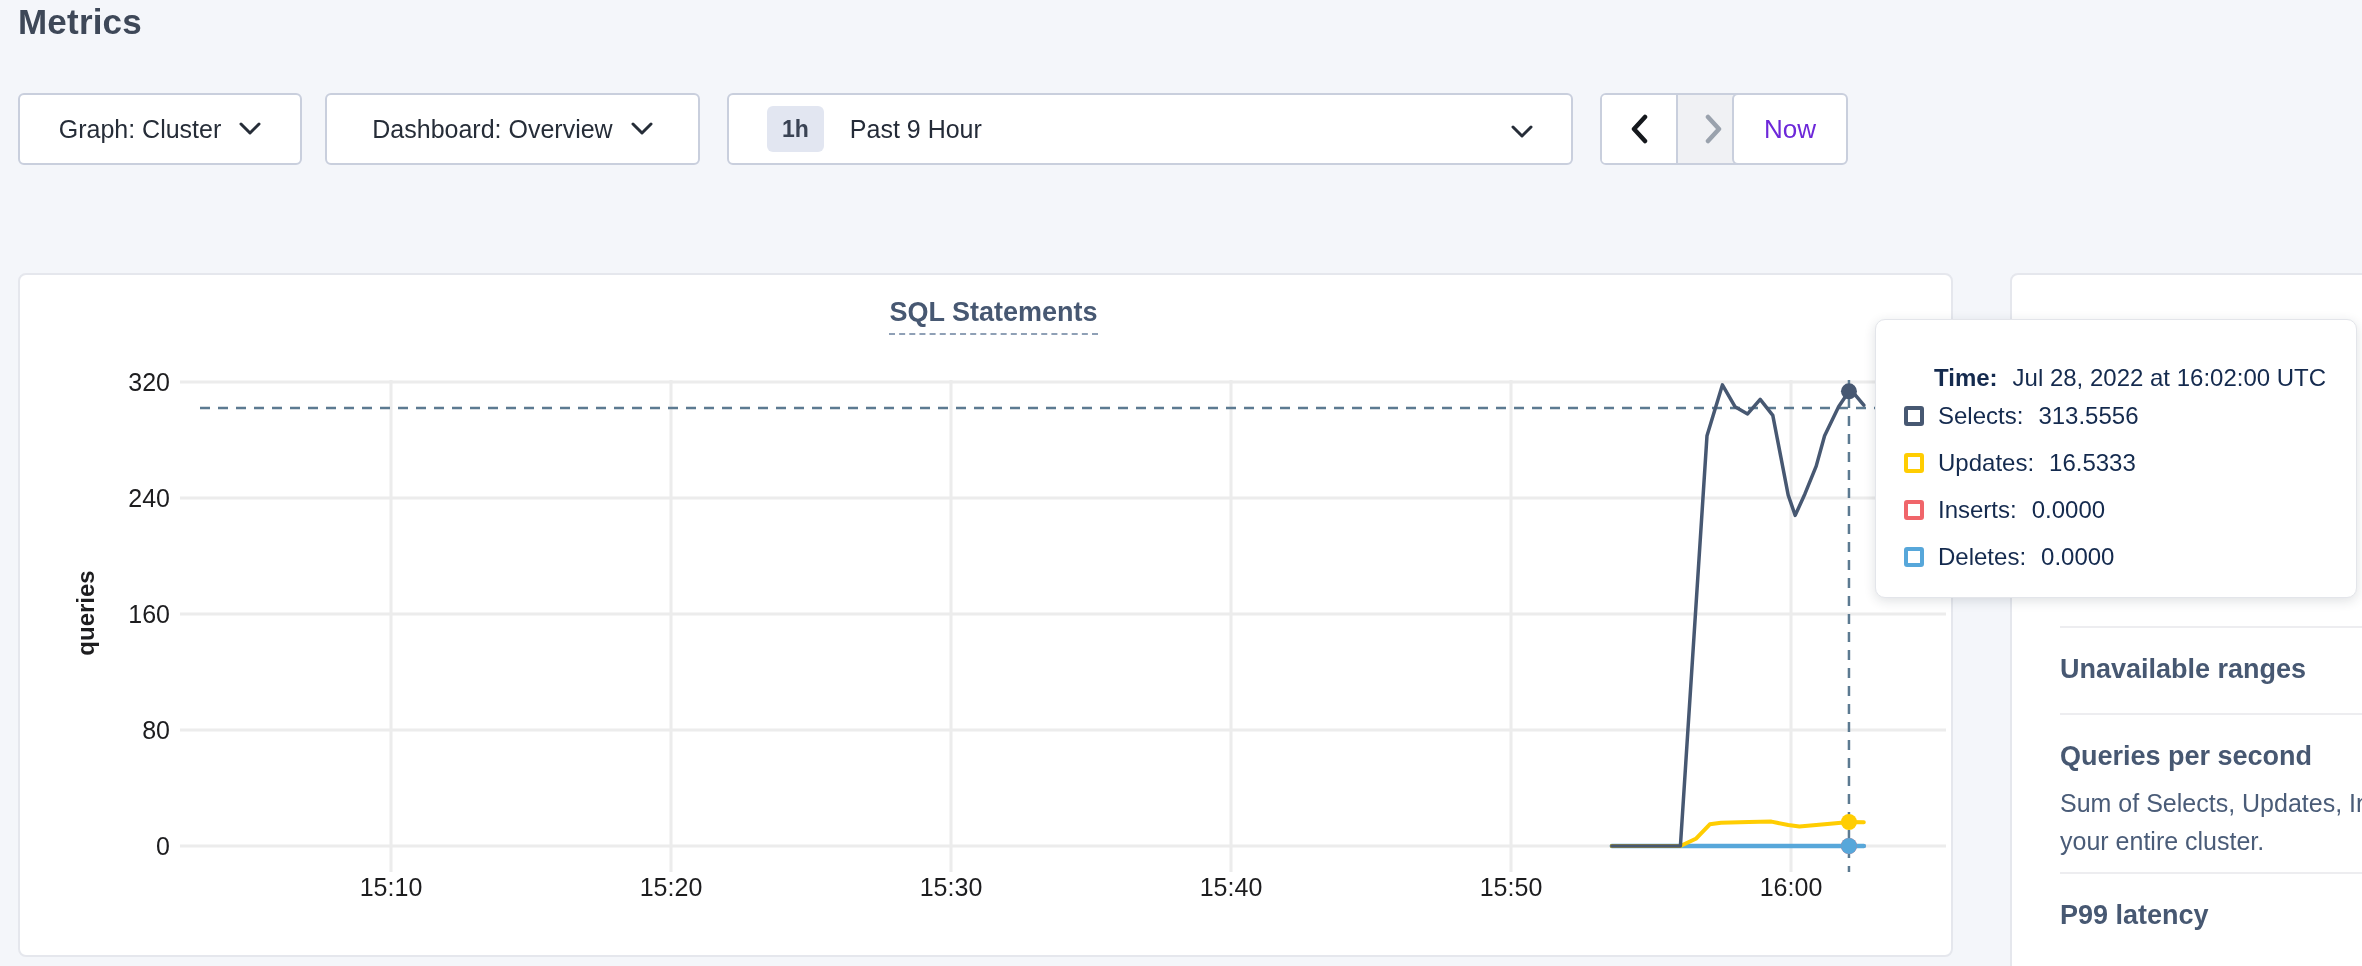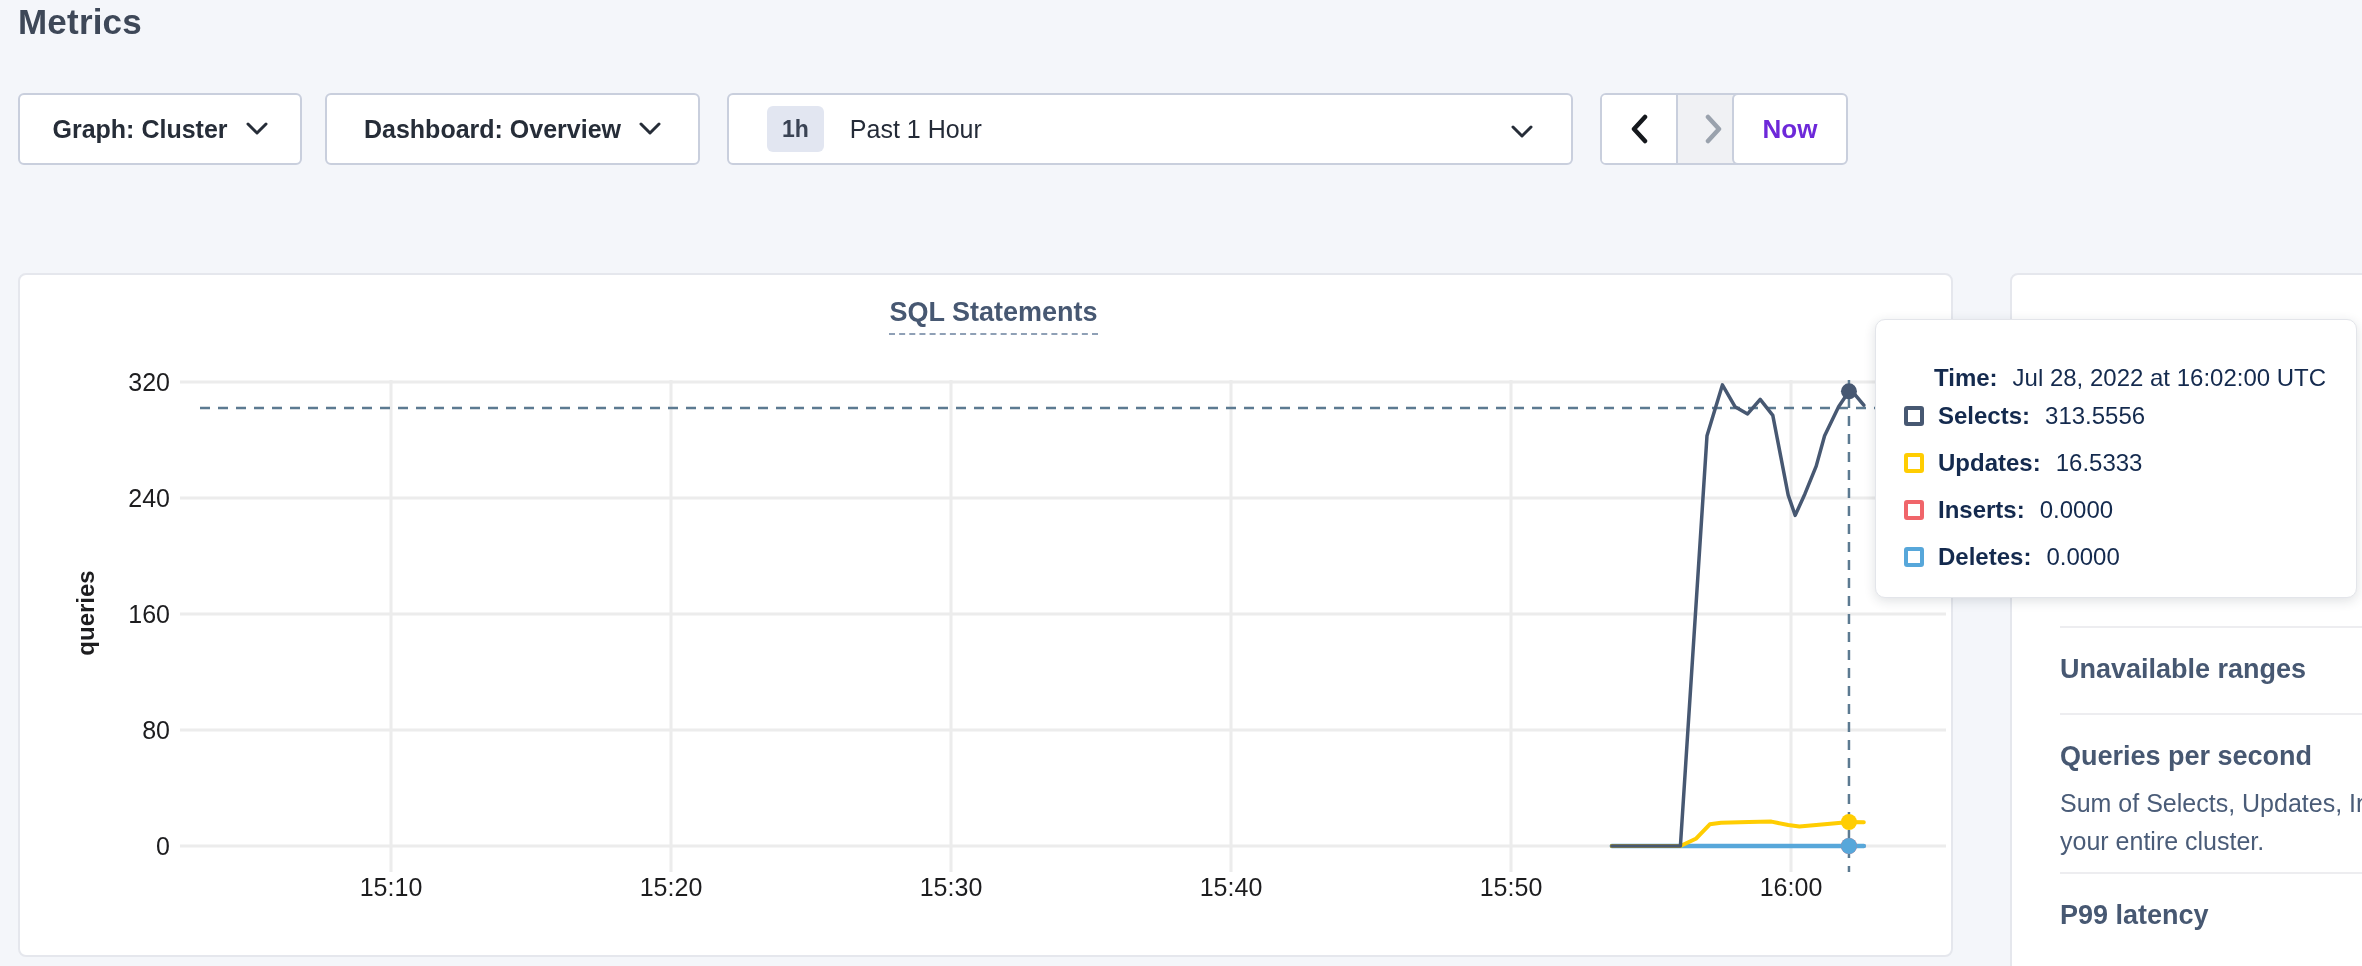--- a/index.html
+++ b/index.html
@@ -16,21 +16,21 @@
     position:absolute;left:18px;top:2px;margin:0;
     font-size:35px;font-weight:600;color:#3e4858;letter-spacing:.2px;
   }
 
   
   .ctl{
     position:absolute;top:93px;height:72px;box-sizing:border-box;
     background:#fff;border:2px solid #c9cfdd;border-radius:6px;
     display:flex;align-items:center;justify-content:center;
     font-family:"Liberation Sans", sans-serif;
-    font-size:25px;font-weight:bold;color:#262d38;cursor:pointer;padding:0;
+    font-size:25px;font-weight:normal;color:#262d38;cursor:pointer;padding:0;
   }
   .dd{gap:18px;}
   .dd-graph{left:18px;width:284px;}
   .dd-dashboard{left:325px;width:375px;}
   .chev-svg{display:block;}
   .timepicker{
     left:727px;width:846px;justify-content:flex-start;padding-left:38px;
     font-weight:normal;color:#242b38;text-align:right;
   }
   .tw-badge{
@@ -69,21 +69,21 @@
     box-shadow:0 3px 12px rgba(31,41,55,.14);
     padding-top:25px;z-index:6;font-size:24px;color:#142a4e;
   }
   .tt-time{height:47px;margin-left:58px;display:flex;align-items:flex-end;gap:15px;white-space:nowrap;}
   .tt-time .tt-label{font-weight:bold;}
   .tt-row{height:47px;margin-left:28px;display:flex;align-items:center;white-space:nowrap;}
   .tt-swatch{
     width:20px;height:20px;box-sizing:border-box;border:4px solid #000;border-radius:3px;
     background:#fff;margin-right:14px;flex:none;
   }
-  .tt-series-label{font-weight:bold;margin-right:15px;}
+  .tt-series-label{font-weight:normal;margin-right:15px;}
 
   
   .sidebar-card{
     position:absolute;left:2010px;top:273px;width:420px;height:760px;box-sizing:border-box;
     background:#fff;border:2px solid #e5e7ed;border-radius:8px;z-index:1;
   }
   .sidebar-sections{position:absolute;left:48px;top:351px;width:330px;}
   .sb-section{border-top:2px solid #ededf0;}
   .sb-title{font-size:27px;font-weight:bold;color:#475872;white-space:nowrap;}
   .sb-sec-1{padding:26px 0 28px;}
@@ -107,21 +107,21 @@
 
   <button class="ctl dd dd-dashboard">
     <span>Dashboard: Overview</span>
     <svg class="chev-svg" width="22" height="14" viewBox="0 0 22 14">
         <polyline points="2,2 11,11 20,2" fill="none" stroke="#262d38" stroke-width="3" stroke-linecap="round" stroke-linejoin="round"></polyline>
       </svg>
   </button>
 
   <button class="ctl timepicker">
     <span class="tw-badge">1h</span>
-    <span>Past 1 Hour</span>
+    <span>Past 9 Hour</span>
     <svg class="chev-svg chev-right" width="22" height="14" viewBox="0 0 22 14">
         <polyline points="2,2 11,11 20,2" fill="none" stroke="#262d38" stroke-width="3" stroke-linecap="round" stroke-linejoin="round"></polyline>
       </svg>
   </button>
 
   <div class="ctl btn-group">
     <button>
       <svg width="18" height="30" viewBox="0 0 18 30">
           <polyline points="15,3 4,15 15,27" fill="none" stroke="#15181d" stroke-width="4.5" stroke-linecap="round" stroke-linejoin="round"></polyline>
         </svg>

